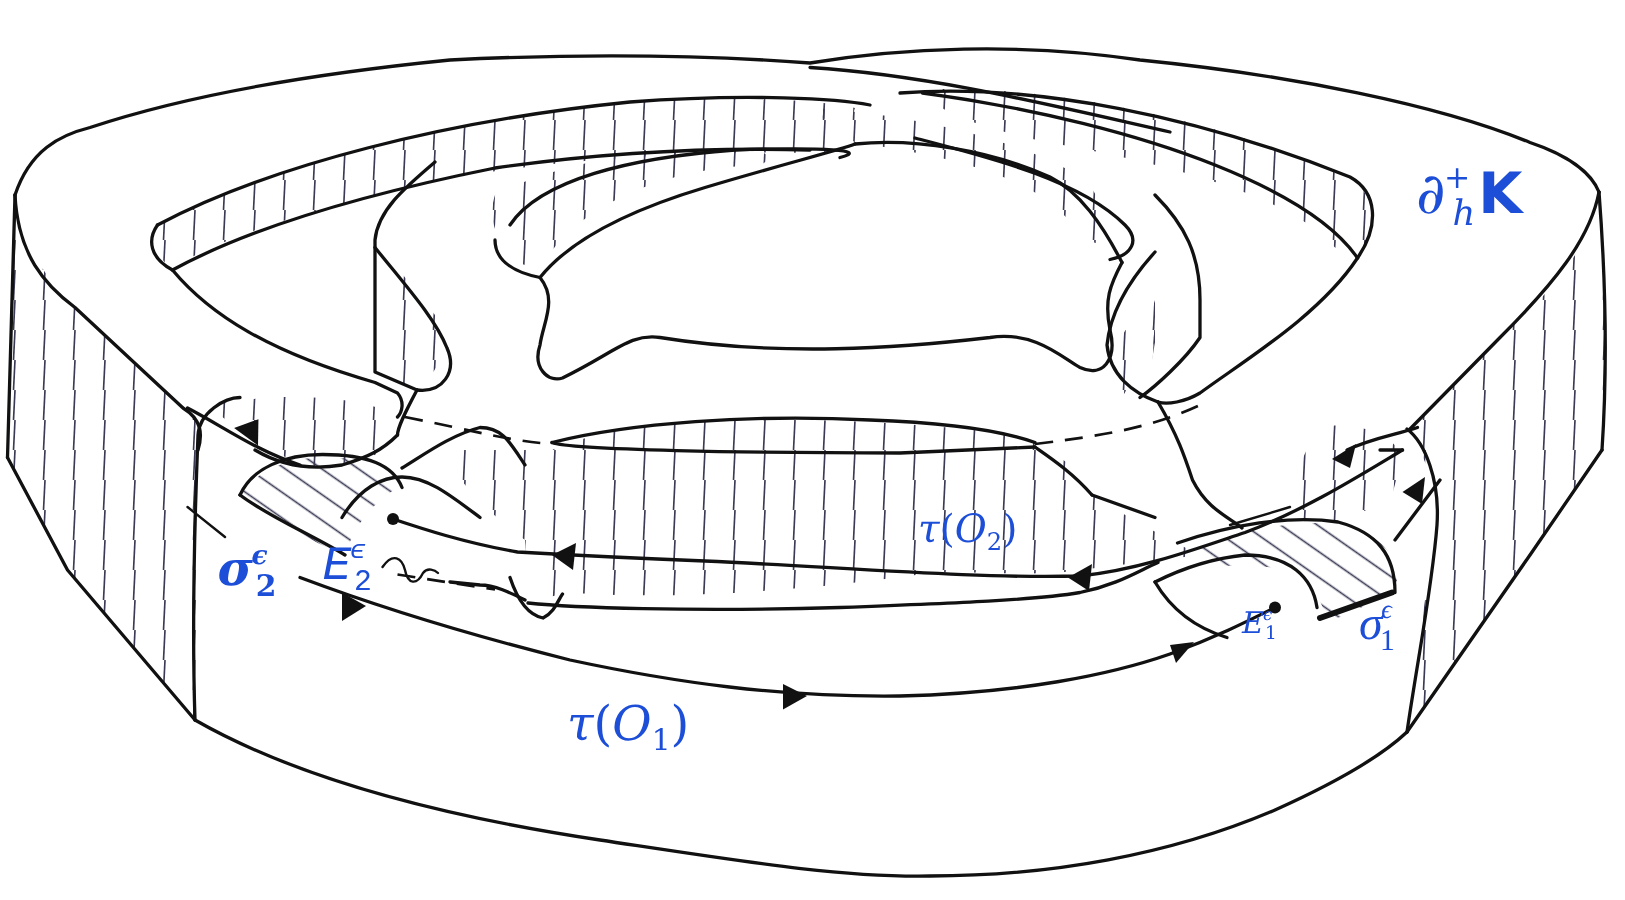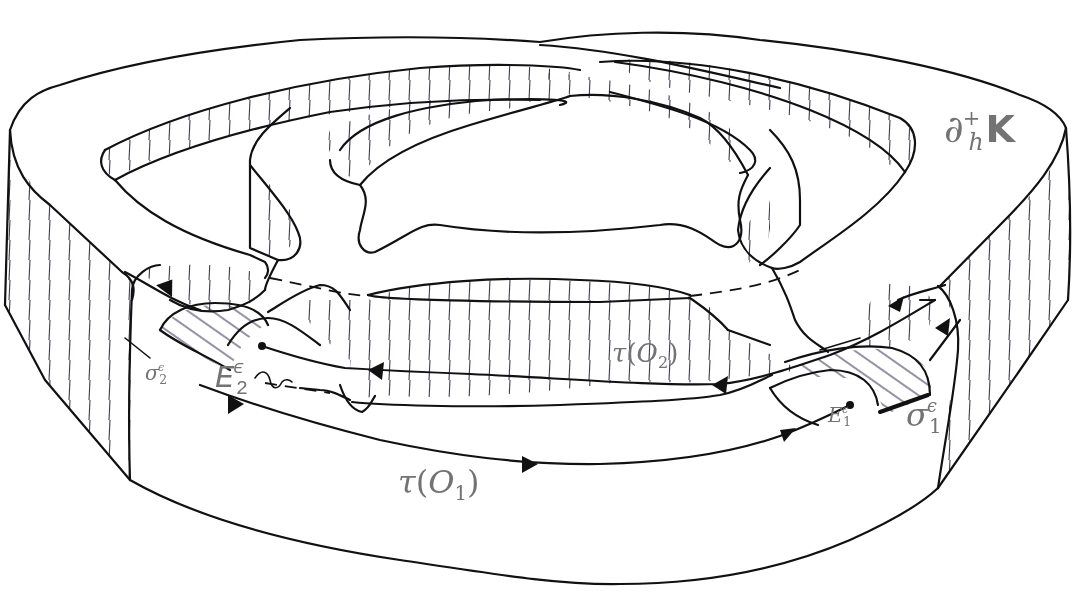--- a/index.html
+++ b/index.html
@@ -4,21 +4,21 @@
 <style>
   html, body { margin: 0; padding: 0; background: #ffffff; }
   body { width: 1083px; height: 600px; overflow: hidden; position: relative; }
   #diagram { position: absolute; left: 0; top: 0; width: 1083px; height: 600px; }
   .ln { fill: none; stroke: #111; stroke-width: 2.2; stroke-linecap: round; stroke-linejoin: round; }
   .thin { fill: none; stroke: #111; stroke-width: 1.6; stroke-linecap: round; }
   .dash { fill: none; stroke: #111; stroke-width: 1.8; stroke-dasharray: 12 8; }
   .hatch { stroke: #3a3a55; stroke-width: 1.1; }
   .bold { fill: none; stroke: #111; stroke-width: 4; stroke-linecap: round; }
   .arrow { fill: #111; }
-  .lbl { position: absolute; font-family: "DejaVu Serif", "Liberation Serif", serif; color: #737373; font-style: italic; white-space: nowrap; line-height: 1; }
+  .lbl { position: absolute; font-family: "DejaVu Serif", "Liberation Serif", serif; color: #1d4ed8; font-style: italic; white-space: nowrap; line-height: 1; }
   .lbl .sub { font-size: 0.62em; font-style: normal; vertical-align: -0.35em; }
   .lbl .sup { font-size: 0.55em; vertical-align: 0.8em; margin-left: -0.05em; }
   .lbl .bb { font-style: normal; font-family: "DejaVu Sans", sans-serif; font-weight: bold; }
   .lbl .up { font-style: normal; }
 </style>
 </head>
 <body>
 
 <svg id="diagram" viewBox="0 0 1083 600" xmlns="http://www.w3.org/2000/svg">
   <defs>
@@ -158,31 +158,31 @@
 </svg>
 
 <div class="lbl" style="left:944px; top:108px; font-size:38px;">
   <span class="up">∂</span><span class="sup" style="font-style:normal;">+</span><span class="sub" style="font-style:italic; margin-left:-0.5em;">h</span><span class="bb" style="margin-left:2px;">K</span>
 </div>
 
 <div class="lbl" style="left:612px; top:340px; font-size:26px;">
   <span>τ</span><span class="up">(</span><span>O</span><span class="sub">2</span><span class="up">)</span>
 </div>
 
-<div class="lbl" style="left:378px; top:466px; font-size:32px;margin-left:20px;">
+<div class="lbl" style="left:378px; top:466px; font-size:32px;">
   <span>τ</span><span class="up">(</span><span>O</span><span class="sub">1</span><span class="up">)</span>
 </div>
 
 <div class="lbl" style="left:215px; top:360px; font-size:32px;font-family:Liberation Mono, monospace;">
   <span>E</span><span class="sup">ϵ</span><span class="sub" style="margin-left:-0.4em;">2</span>
 </div>
 
-<div class="lbl" style="left:145px; top:362px; font-size:20px;">
+<div class="lbl" style="left:145px; top:362px; font-size:32px;font-weight:bold;">
   <span>σ</span><span class="sup">ϵ</span><span class="sub" style="margin-left:-0.4em;">2</span>
 </div>
 
 <div class="lbl" style="left:828px; top:404px; font-size:20px;">
   <span>E</span><span class="sup">ϵ</span><span class="sub" style="margin-left:-0.4em;">1</span>
 </div>
 
-<div class="lbl" style="left:906px; top:398px; font-size:32px;">
+<div class="lbl" style="left:906px; top:398px; font-size:32px;font-family:Liberation Serif, serif;">
   <span>σ</span><span class="sup">ϵ</span><span class="sub" style="margin-left:-0.4em;">1</span>
 </div>
 
 </body></html>

